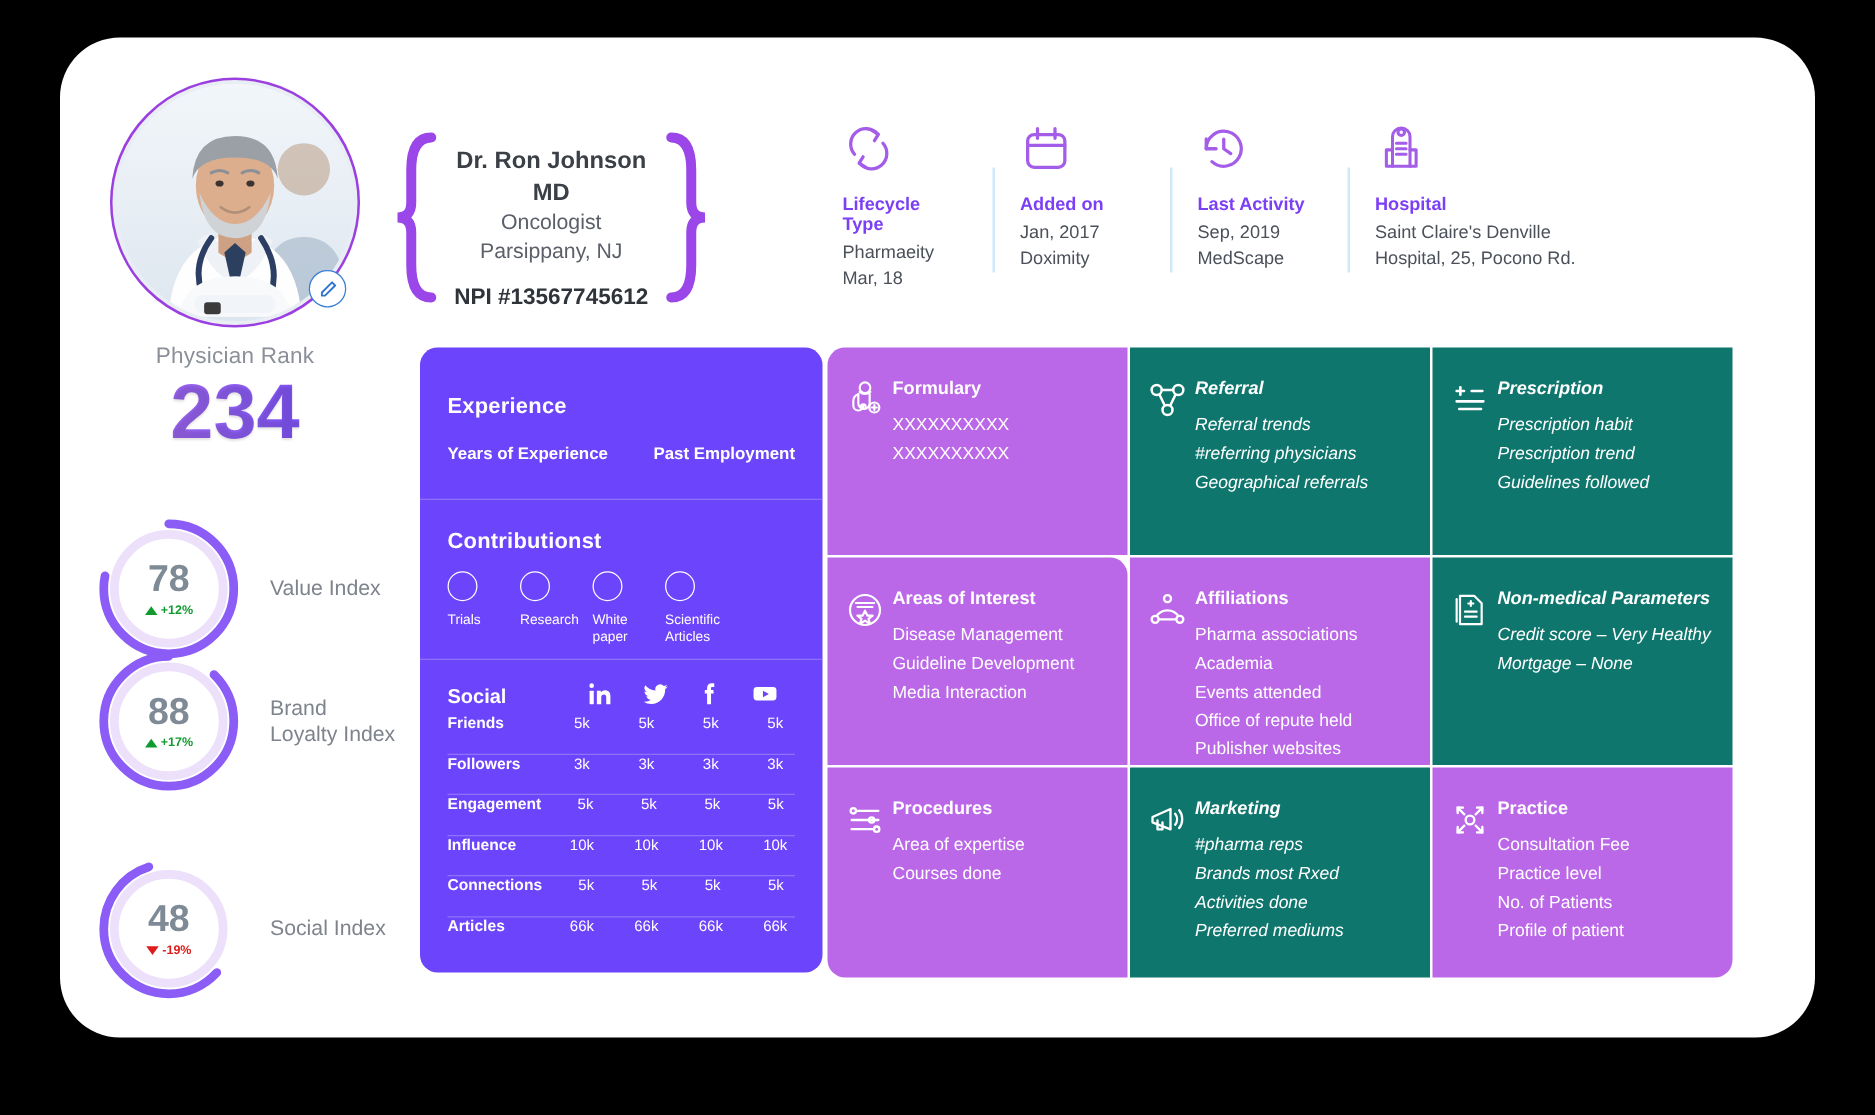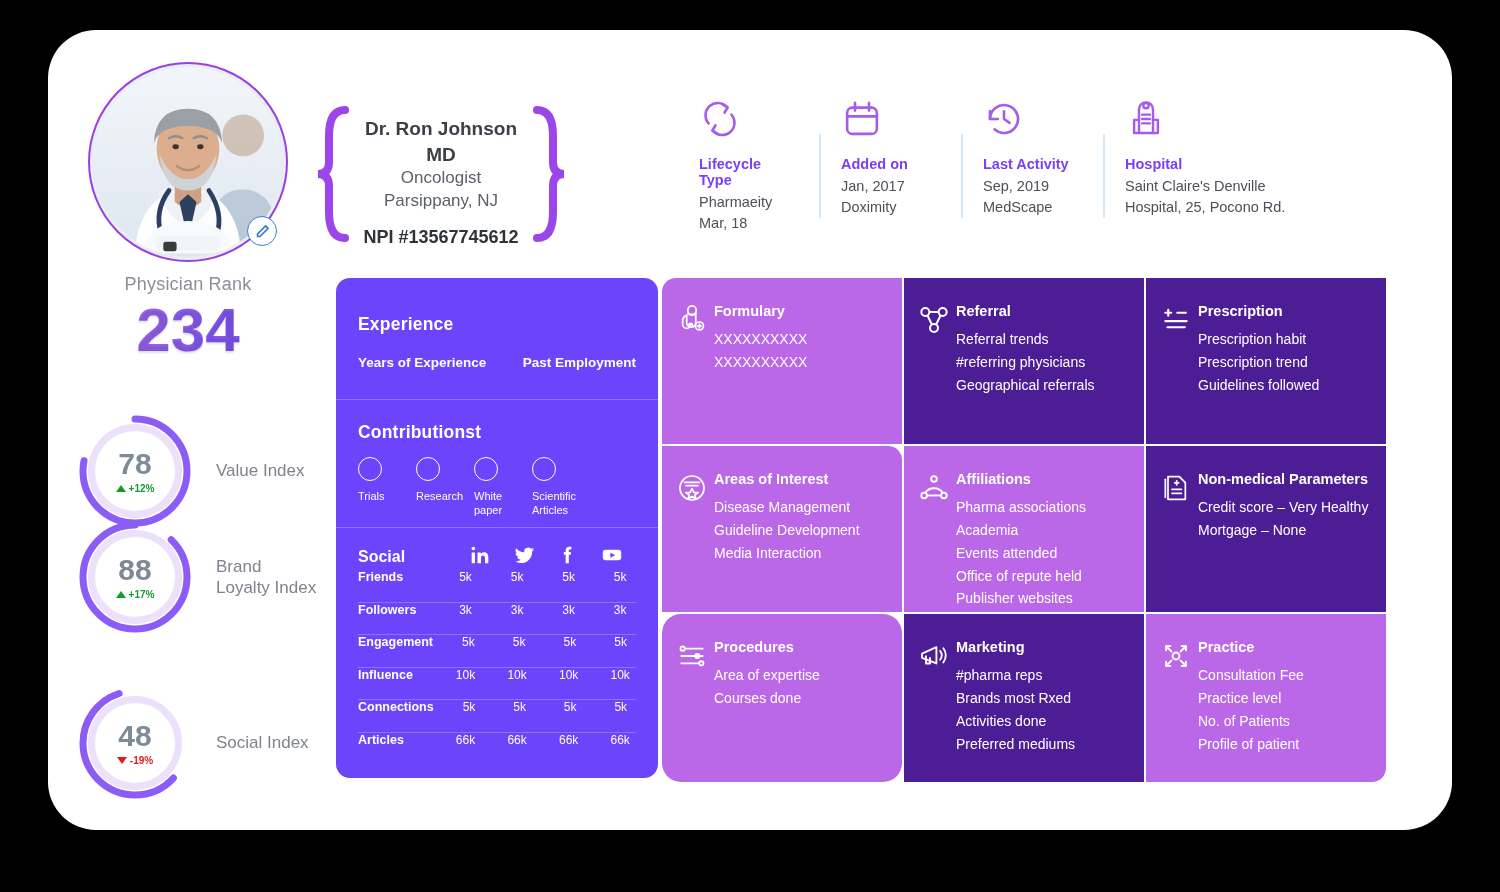--- a/index.html
+++ b/index.html
@@ -89,21 +89,21 @@
   .brace { position: absolute; top: 0; width: 34px; height: 140px; color: #9a46e8; }
   .brace svg { width: 100%; height: 100%; }
   #brace-left { left: 0; }
   #brace-right { right: 0; }
   #name-text { position: absolute; left: 34px; right: 34px; top: 12px; text-align: center; }
   #doc-name { font-size: 19px; font-weight: 700; color: #3b3f46; line-height: 1.35; }
   .doc-sub { font-size: 17px; color: #5a5f68; line-height: 1.35; }
   #doc-npi { font-size: 18px; font-weight: 700; color: #2f333a; margin-top: 14px; }
 
   
-  #meta-strip { position: absolute; left: 629px; top: 68px; display: flex; }
+  #meta-strip { position: absolute; left: 604px; top: 68px; display: flex; }
   .meta-item { position: relative; padding: 0 22px; width: 142px; }
   .meta-item.wide { width: 210px; }
   .meta-item + .meta-item::before {
     content: ""; position: absolute; left: 0; top: 36px; width: 2px; height: 84px;
     background: #cfe9fb;
   }
   .meta-icon { height: 44px; margin-bottom: 14px; color: #a45de8; }
   .meta-title { font-size: 14.5px; font-weight: 700; color: #7b3ff5; margin-bottom: 4px; }
   .meta-line { font-size: 14.5px; color: #4b5059; line-height: 1.45; }
 
@@ -131,29 +131,29 @@
   .srow { display: flex; align-items: flex-start; height: 32.5px; border-bottom: 1px solid #8e72fc; gap: 20px; }
   .srow:last-child { border-bottom: none; }
   .srow-label { width: 100px; font-size: 12.5px; font-weight: 700; }
   .srow-val { width: 44px; text-align: center; font-size: 12px; }
 
   
   #tiles { position: absolute; left: 614px; top: 248px; display: grid;
            grid-template-columns: 240px 240px 240px;
            grid-template-rows: 166px 166px 168px; gap: 2px; }
   .tile { padding: 24px 16px 0 14px; display: flex; gap: 4px; }
-  .tile.dark { background: #4c1d95; }
+  .tile.dark { background: #0f766e; font-style: italic; }
   .tile.light { background: #bb68e8; }
   .tile-icon { flex: 0 0 34px; color: #fff; padding-top: 2px; }
   .tile-body { color: #fff; }
   .tile-title { font-size: 14.5px; font-weight: 700; margin-bottom: 8px; line-height: 1.25; }
   .tile-line { font-size: 14px; line-height: 1.63; }
   #tile-0 { border-top-left-radius: 14px; }
   #tile-2 { border-top-right-radius: 14px; }
-  #tile-6 { border-bottom-left-radius: 14px; border-radius: 19px; }
+  #tile-6 { border-bottom-left-radius: 14px; }
   #tile-8 { border-bottom-right-radius: 14px; }
 </style>
 </head>
 <body>
 
 <div id="card">
 
   <div id="avatar-wrap">
     <div id="avatar-ring">
       <div id="avatar-photo">

